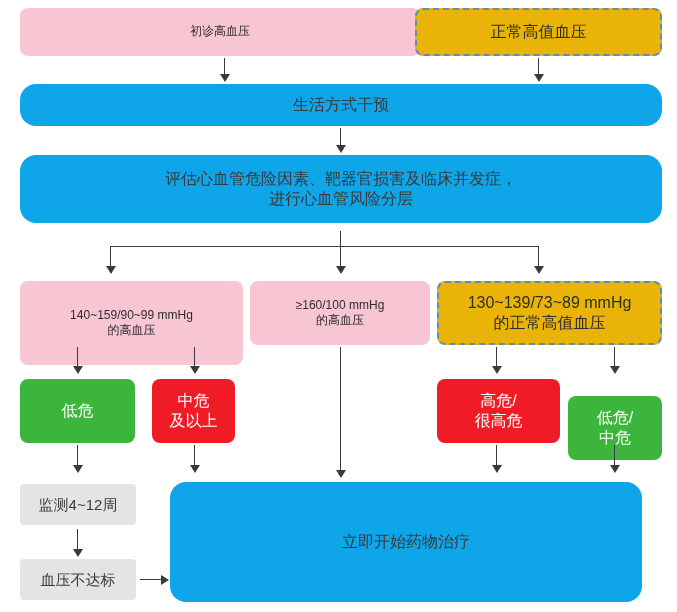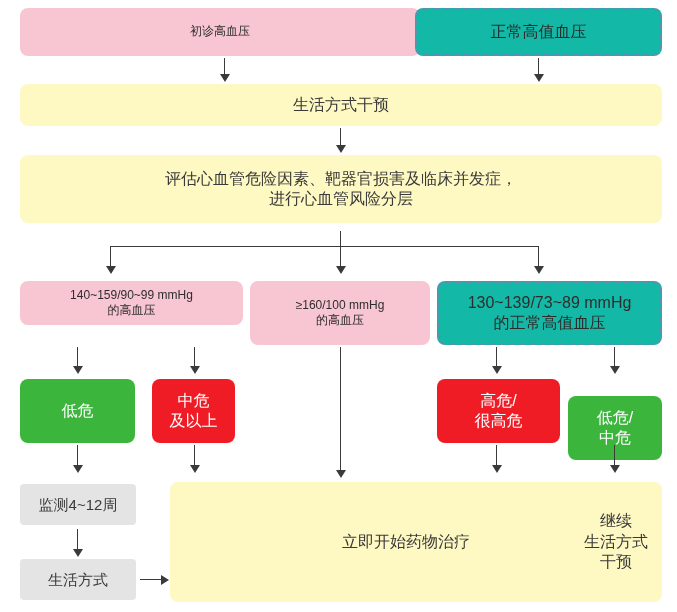--- a/index.html
+++ b/index.html
@@ -27,29 +27,30 @@
     border-radius: 8px;
     line-height: 1.28;
     white-space: pre-line;
   }
   .node-pink {
     background: #f7c6d2;
     color: #2d2d2d;
     font-size: 12px;
   }
   .node-blue {
-    background: #14b8a6;
+    background: #eab308;
     color: #2d2d2d;
     border: 2px dashed #5b8fb0;
     font-size: 16px;
   }
   .node-gray {
-    background: #fef9c3;
+    background: #0ea5e9;
     color: #3a3a3a;
     font-size: 16px;
+    border-radius: 16px;
   }
   .node-gray-sm {
     background: #e4e4e4;
     color: #3a3a3a;
     font-size: 15px;
     border-radius: 4px;
   }
   .node-green {
     background: #3cb53c;
     color: #ffffff;
@@ -111,21 +112,21 @@
 
   <div class="conn vline" style="left:340px; top:231px; height:16px;"></div>
   <div class="conn hline" style="left:110px; top:246px; width:428px;"></div>
   <div class="conn vline" style="left:110px; top:246px; height:23px;"></div>
   <div class="arrowhead-down" style="left:106px; top:266px;"></div>
   <div class="conn vline" style="left:340px; top:246px; height:23px;"></div>
   <div class="arrowhead-down" style="left:336px; top:266px;"></div>
   <div class="conn vline" style="left:538px; top:246px; height:23px;"></div>
   <div class="arrowhead-down" style="left:534px; top:266px;"></div>
 
-  <div class="node node-pink" style="left:20px; top:281px; width:223px; height:44px;">140~159/90~99 mmHg
+  <div class="node node-pink" style="left:20px; top:281px; width:223px; height:84px;">140~159/90~99 mmHg
 的高血压</div>
 
   <div class="node node-pink" style="left:250px; top:281px; width:180px; height:64px;">≥160/100 mmHg
 的高血压</div>
 
   <div class="node node-blue" style="left:437px; top:281px; width:225px; height:64px;">130~139/73~89 mmHg
 的正常高值血压</div>
 
   <div class="conn vline" style="left:77px; top:347px; height:22px;"></div>
   <div class="arrowhead-down" style="left:73px; top:366px;"></div>
@@ -158,24 +159,21 @@
   <div class="conn vline" style="left:496px; top:445px; height:22px;"></div>
   <div class="arrowhead-down" style="left:492px; top:465px;"></div>
   <div class="conn vline" style="left:614px; top:445px; height:22px;"></div>
   <div class="arrowhead-down" style="left:610px; top:465px;"></div>
 
   <div class="node node-gray-sm" style="left:20px; top:484px; width:116px; height:41px;">监测4~12周</div>
 
   <div class="conn vline" style="left:77px; top:529px; height:22px;"></div>
   <div class="arrowhead-down" style="left:73px; top:549px;"></div>
 
-  <div class="node node-gray-sm" style="left:20px; top:559px; width:116px; height:41px;">生活方式</div>
+  <div class="node node-gray-sm" style="left:20px; top:559px; width:116px; height:41px;">血压不达标</div>
 
   <div class="conn hline" style="left:140px; top:579px; width:22px;"></div>
   <div class="arrowhead-right" style="left:161px; top:575px;"></div>
 
   <div class="node node-gray" style="left:170px; top:482px; width:472px; height:120px;">立即开始药物治疗</div>
 
-  <div class="node node-gray" style="left:570px; top:482px; width:92px; height:120px;">继续
-生活方式
-干预</div>
 
 </div>
 
 </body></html>

